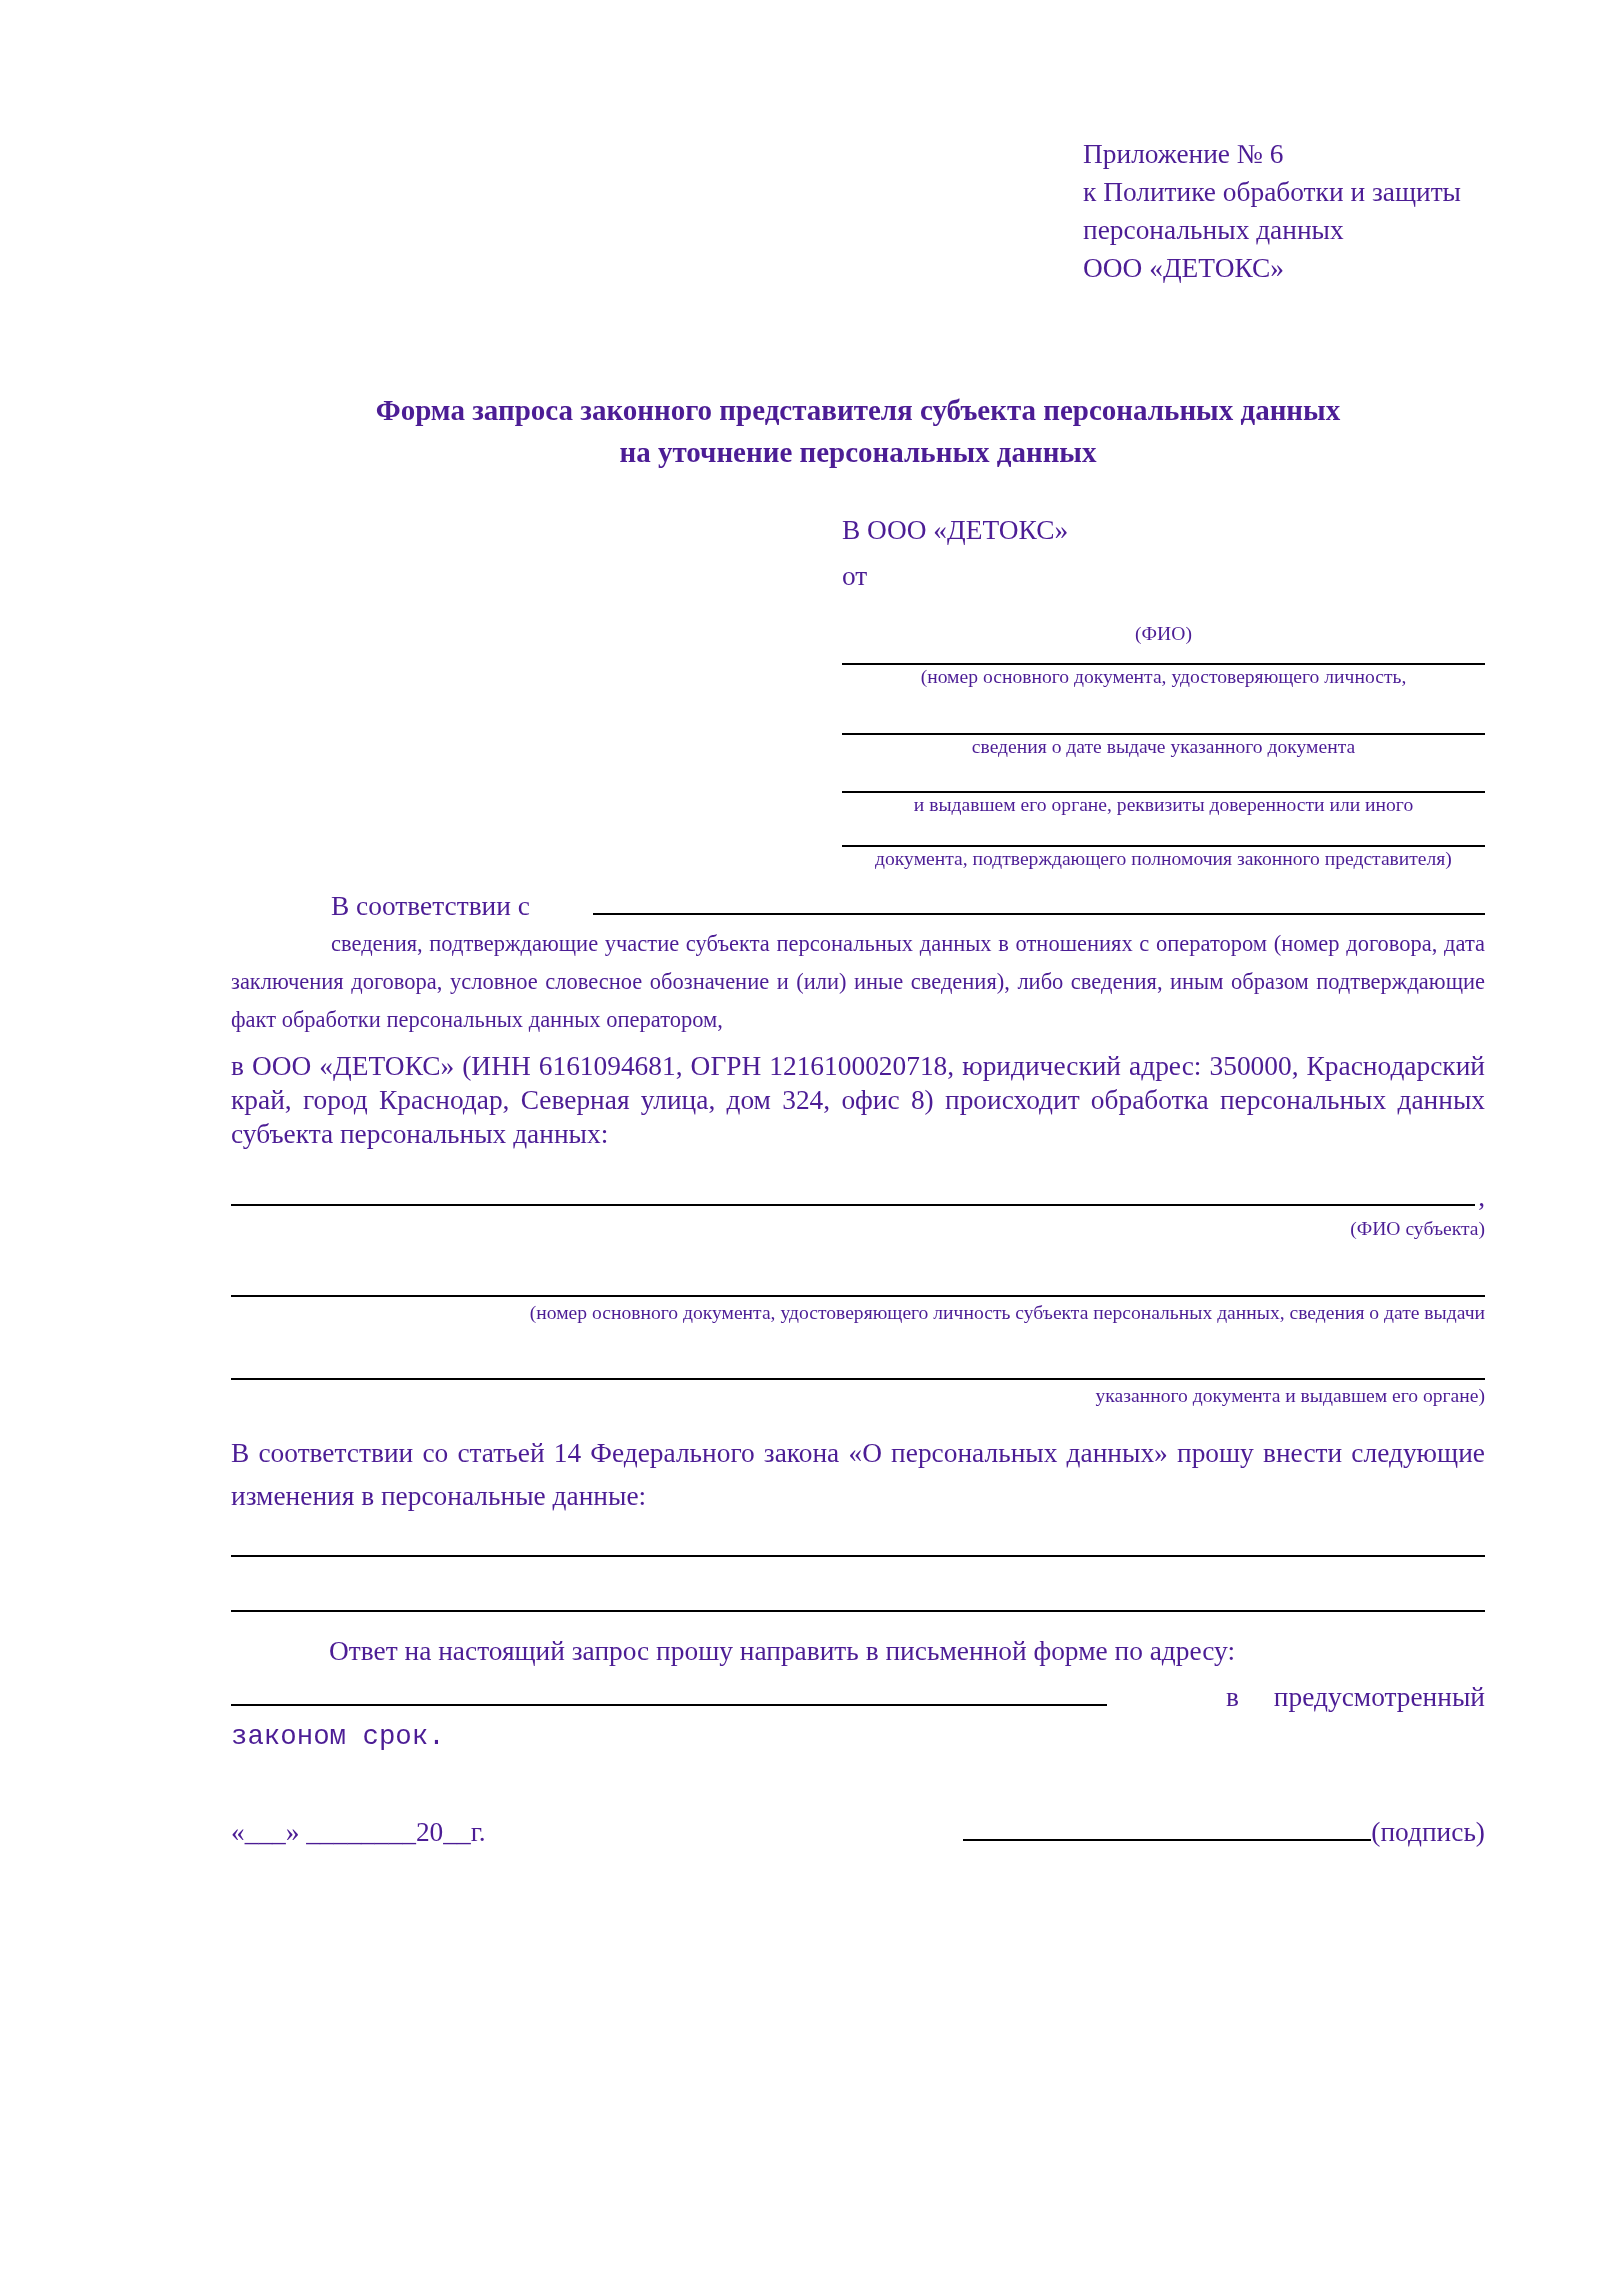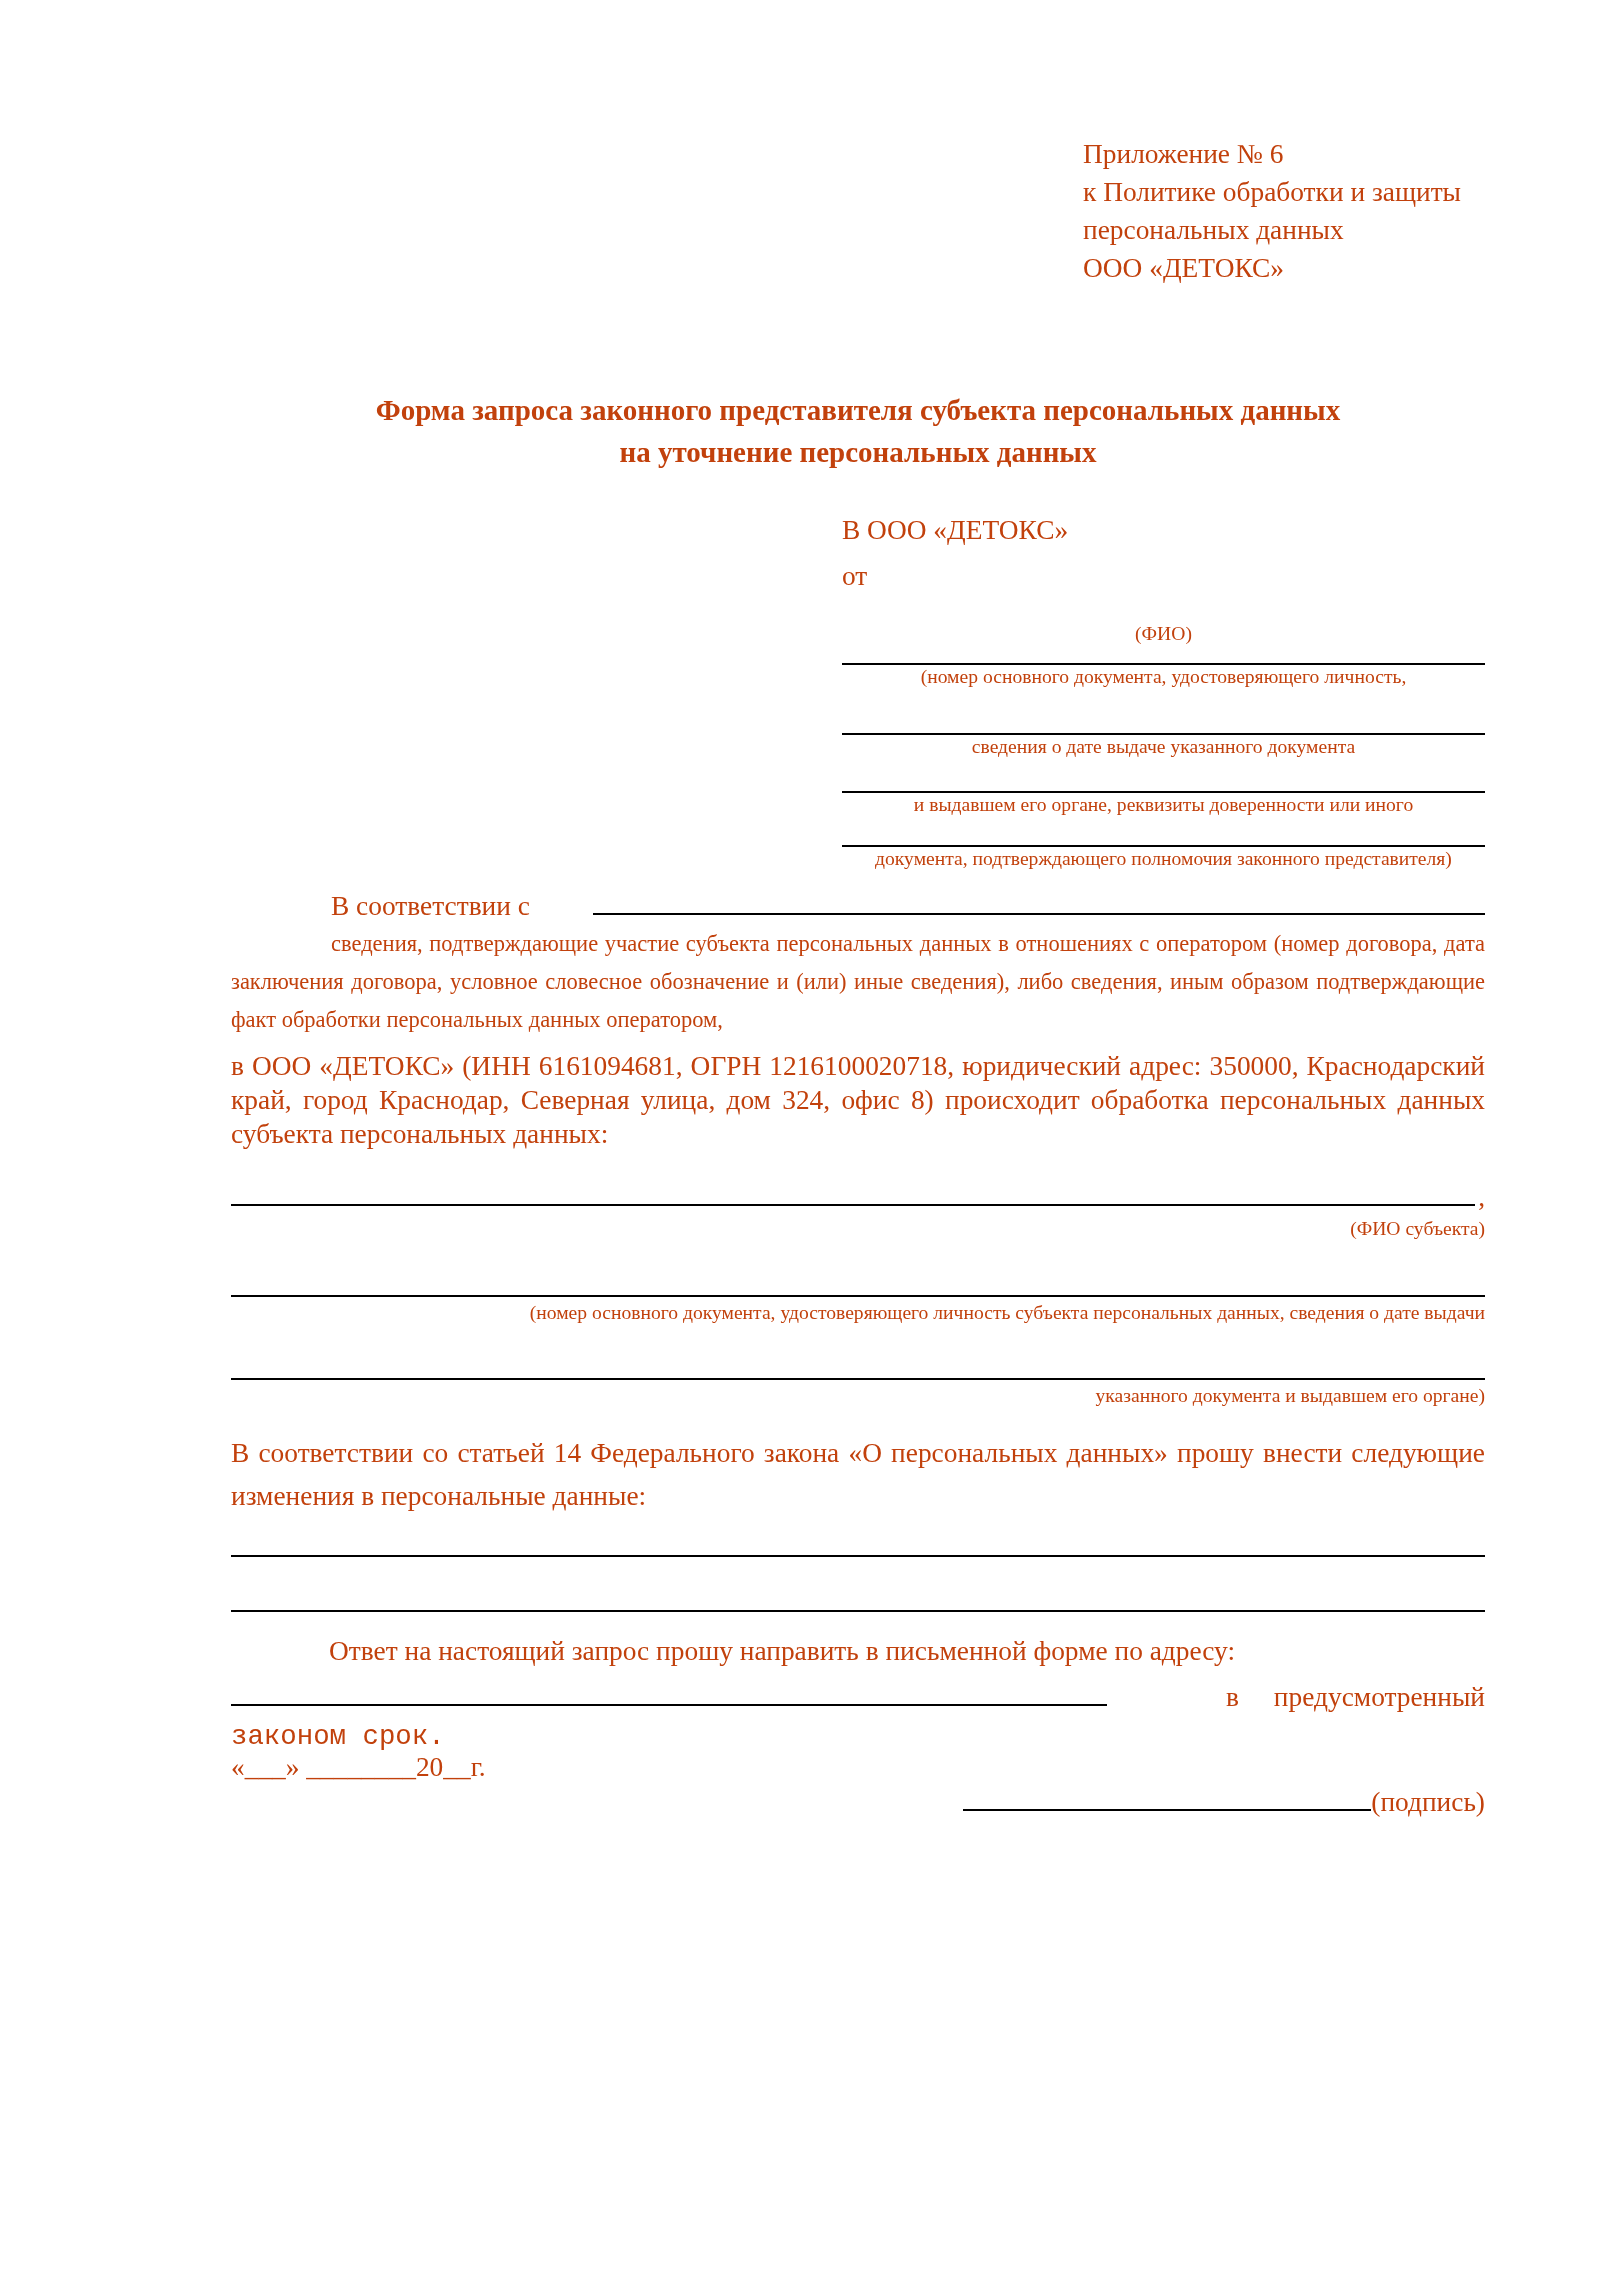--- a/index.html
+++ b/index.html
@@ -1,20 +1,20 @@
 <!DOCTYPE html>
 <html><head>
 <meta charset="utf-8">
 <style>
   * { margin:0; padding:0; box-sizing:border-box; }
   html,body { background:#ffffff; }
   .page {
     position:relative;
     width:1621px; height:2294px;
-    background:#ffffff; color:#c2410c;
+    background:#ffffff; color:#4c1d95;
     font-family:"Liberation Serif","DejaVu Serif",serif;
     padding:135px 136px 0 231px;
     overflow:hidden;
   }
   
   .appendix { margin-left:852px; font-size:27.4px; line-height:38px; }
 
   
   .doc-title { margin-top:102px; text-align:center; font-weight:bold; font-size:29px; line-height:42px; }
 
@@ -43,21 +43,21 @@
   .law-par { margin-top:23.5px; line-height:43px; }
   .blankA { height:39px; } .blankB { height:55px; }
   .answer-par { text-indent:98px; margin-top:17.6px; line-height:43px; }
   .answer-row { display:flex; align-items:baseline; font-size:27.4px; margin-top:3.9px; }
   .answer-row .fill { flex:0 0 876px; height:29px; }
   .answer-row .w1 { margin-left:auto; }
   .answer-row .w2 { margin-left:35px; }
   .answer-end { font-size:27.4px; margin-top:8.8px;font-family:Liberation Mono, monospace; }
 
   
-  .footer { display:flex; align-items:baseline; font-size:27.4px;flex-direction:column; }
+  .footer { display:flex; align-items:baseline; margin-top:61px; font-size:27.4px; }
   .footer .date { flex:0 0 auto; }
   .footer .sig-group { display:flex; align-items:baseline; margin-left:auto; }
   .footer .sig-line { width:408px; border-bottom:2.9px solid #000; height:27.4px; }
   .footer .sig-cap { flex:0 0 auto; }
 </style>
 </head>
 <body>
 
 <div class="page">
 

